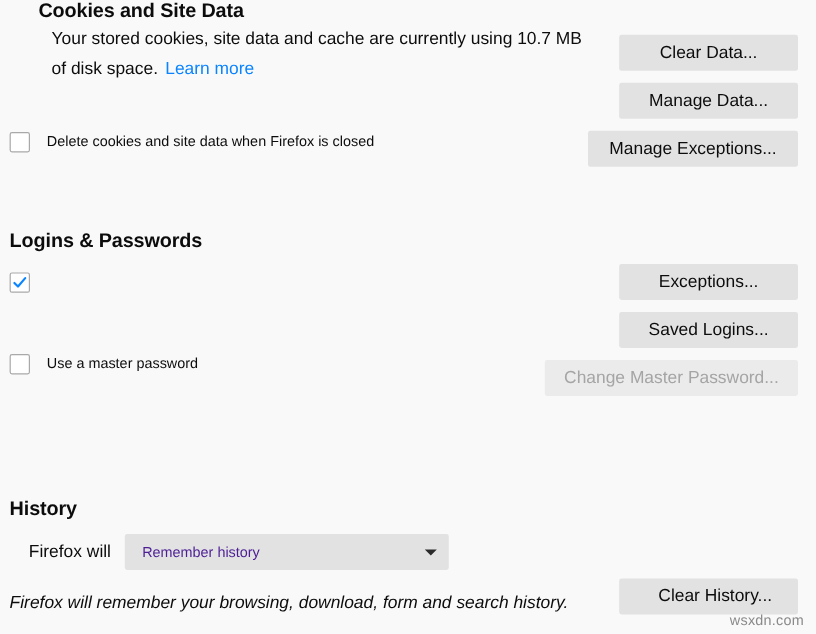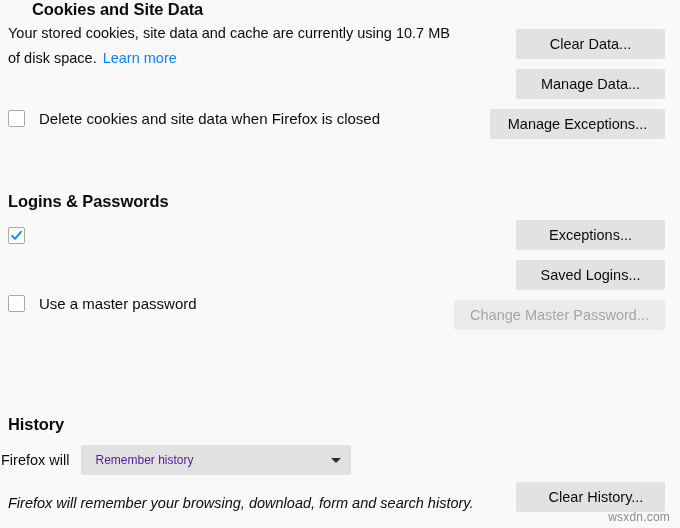--- a/index.html
+++ b/index.html
@@ -39,20 +39,21 @@
     line-height: 19px;
   }
 
   
   .desc {
     font-size: 14.5px;
     line-height: 25px;
     color: #0c0c0d;
     padding-left: 8px;
     max-width: 500px;
+    margin-left: 35px;
   }
   .link {
     color: #0a84ff;
     text-decoration: none;
     cursor: pointer;
     margin-left: 6px;
   }
 
   
   .check-row {
@@ -68,21 +69,21 @@
     border: 1px solid #a9a9a9;
     border-radius: 2px;
     background: #ffffff;
     display: flex;
     align-items: center;
     justify-content: center;
     cursor: pointer;
   }
   .checkbox svg { display: block; }
   .check-label {
-    font-size: 15px;
+    font-size: 12px;
     color: #0c0c0d;
     margin-left: 14px;
     line-height: 17px;
     white-space: nowrap;
   }
 
   
   .btn {
     position: absolute;
     height: 30px;
@@ -104,21 +105,21 @@
     background: #ebebeb;
     color: #a5a5a5;
     cursor: default;
   }
   .btn.right { right: 15px; }
 
   
   .dropdown-row {
     display: flex;
     align-items: center;
-    padding-left: 1px;
+    padding-left: 24px;
   }
   .dropdown-prelabel {
     font-size: 14.5px;
     color: #0c0c0d;
     white-space: nowrap;
   }
   .dropdown {
     margin-left: 12px;
     width: 270px;
     height: 30px;

